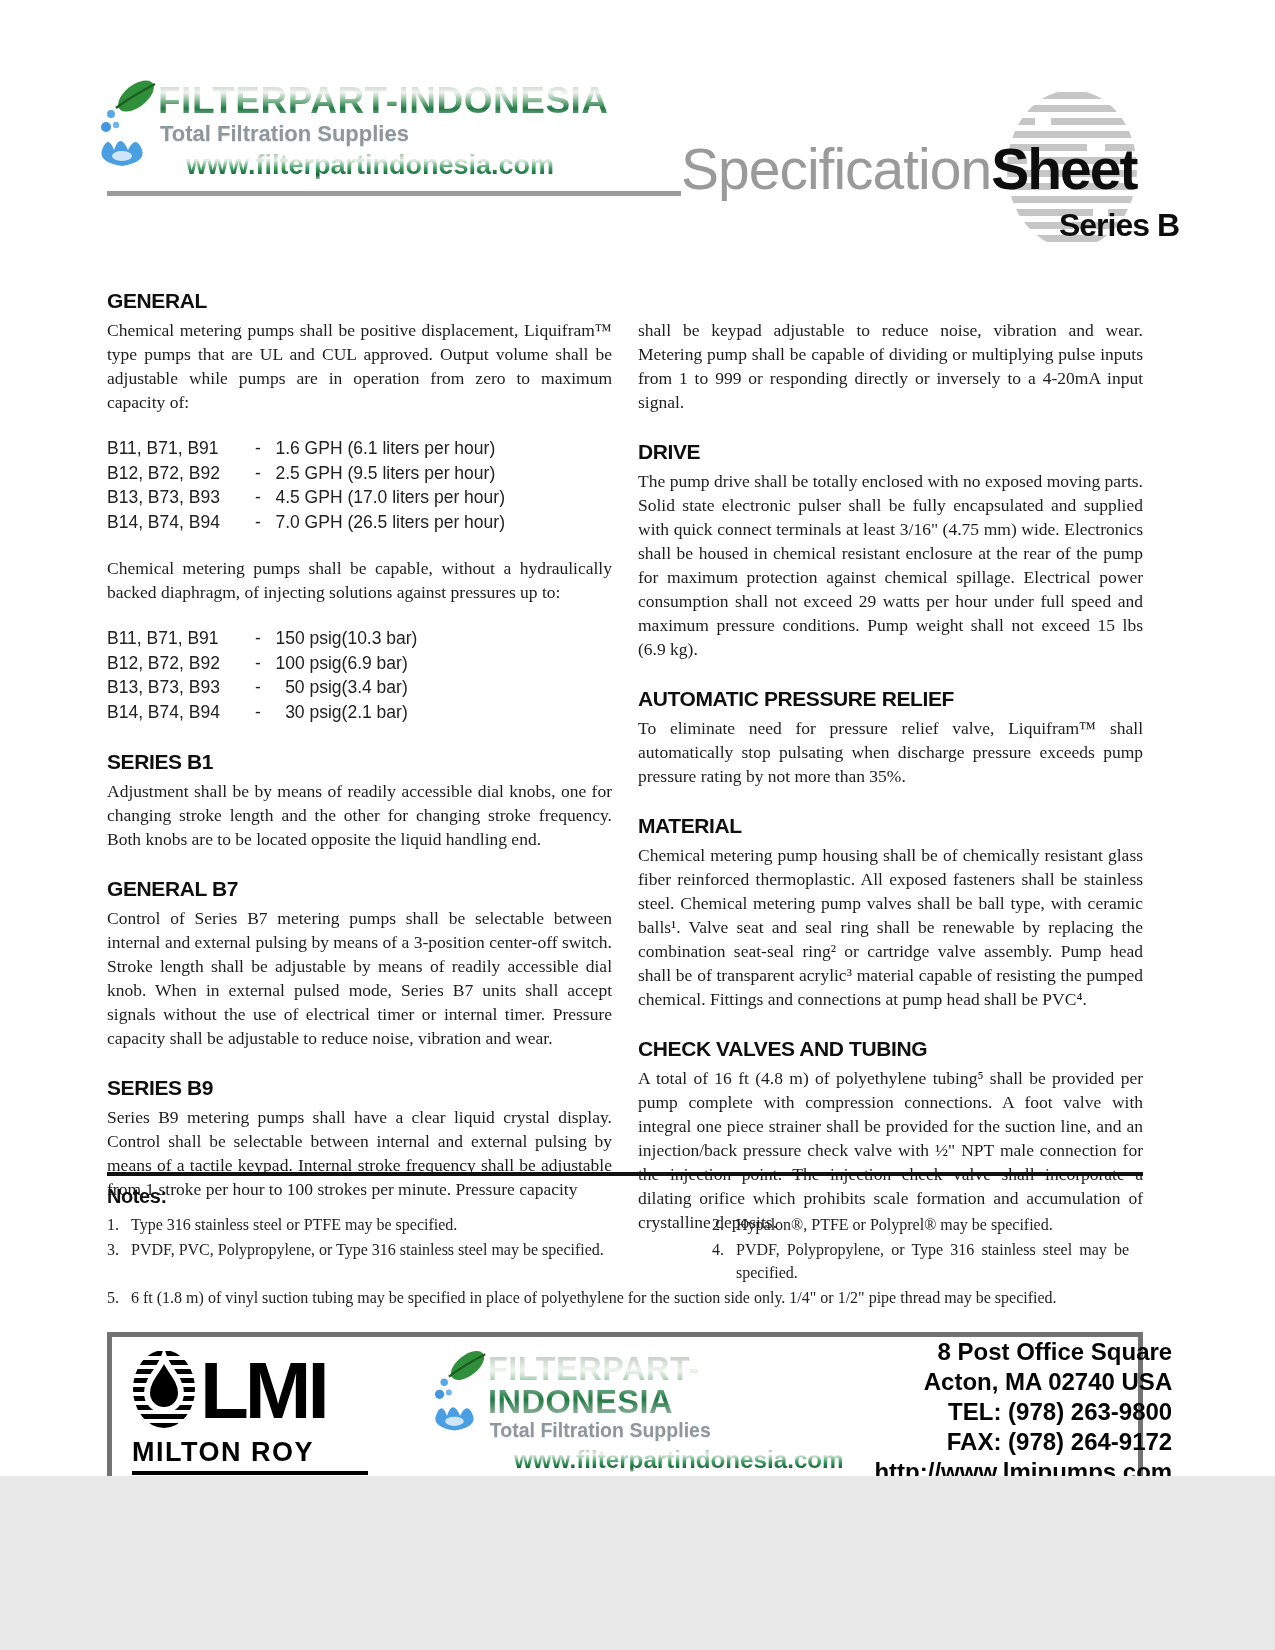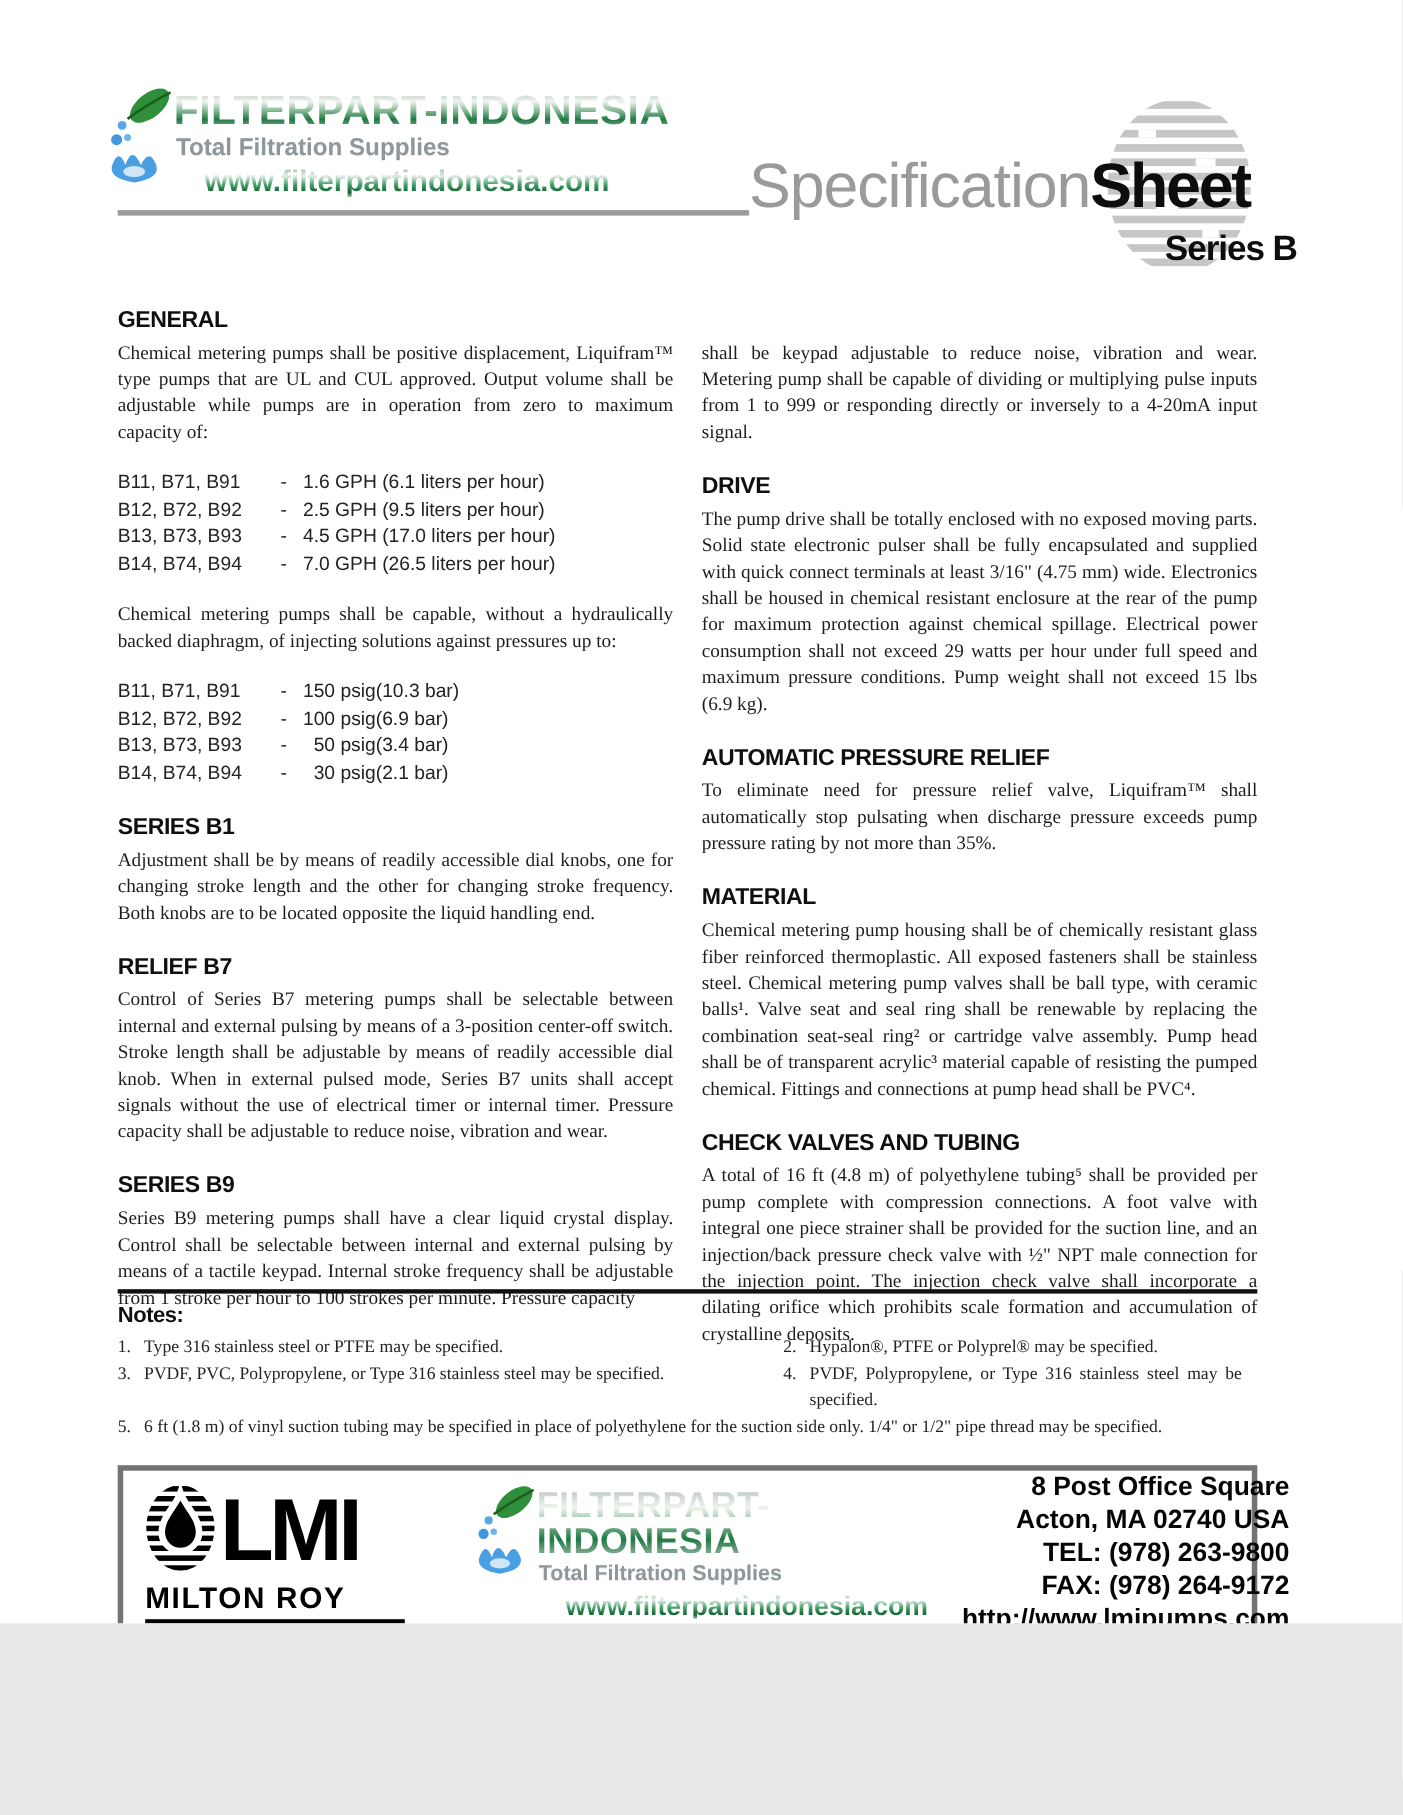--- a/index.html
+++ b/index.html
@@ -55,21 +55,21 @@
   .spec-title .light { color: #9a9a9a; letter-spacing: -1px; }
   .spec-title .bold { color: #0d0d0d; font-weight: 800; letter-spacing: -2px; margin-top: 24px; }
   .series-subtitle {
     position: absolute; left: 681px; top: 207px; width: 498px; z-index: 1;
     text-align: right;
     font-family: "Liberation Sans", sans-serif;
     font-size: 32px; font-weight: 800; letter-spacing: -1px; color: #0d0d0d;
   }
 
   
-  .col { position: absolute; top: 279px; width: 505px; }
+  .col { position: absolute; top: 289px; width: 505px; }
   .col-left  { left: 107px; }
   .col-right { left: 638px; }
 
   .section-heading {
     font-family: "Liberation Sans", sans-serif;
     font-weight: bold; font-size: 21px; letter-spacing: -0.4px;
     color: #0f0f0f; margin: 26px 0 5px 0;
   }
   .col .section-heading:first-child, .col .first-heading { margin-top: 0; }
 
@@ -266,21 +266,21 @@
       </div>
       <div class="model-row">
         <span class="models-cell">B14, B74, B94</span>
         <span class="value-cell">-     30 psig(2.1 bar)</span>
       </div>
     </div>
 
     <div class="section-heading">SERIES B1</div>
     <p class="body-text">Adjustment shall be by means of readily accessible dial knobs, one for changing stroke length and the other for changing stroke frequency. Both knobs are to be located opposite the liquid handling end.</p>
 
-    <div class="section-heading">RELIEF B7</div>
+    <div class="section-heading">GENERAL B7</div>
     <p class="body-text">Control of Series B7 metering pumps shall be selectable between internal and external pulsing by means of a 3-position center-off switch. Stroke length shall be adjustable by means of readily accessible dial knob. When in external pulsed mode, Series B7 units shall accept signals without the use of electrical timer or internal timer. Pressure capacity shall be adjustable to reduce noise, vibration and wear.</p>
 
     <div class="section-heading">SERIES B9</div>
     <p class="body-text">Series B9 metering pumps shall have a clear liquid crystal display. Control shall be selectable between internal and external pulsing by means of a tactile keypad. Internal stroke frequency shall be adjustable from 1 stroke per hour to 100 strokes per minute. Pressure capacity</p>
   </div>
 
   <div class="col col-right">
     <p class="body-text continuation">shall be keypad adjustable to reduce noise, vibration and wear. Metering pump shall be capable of dividing or multiplying pulse inputs from 1 to 999 or responding directly or inversely to a 4-20mA input signal.</p>
 
     <div class="section-heading">DRIVE</div>

